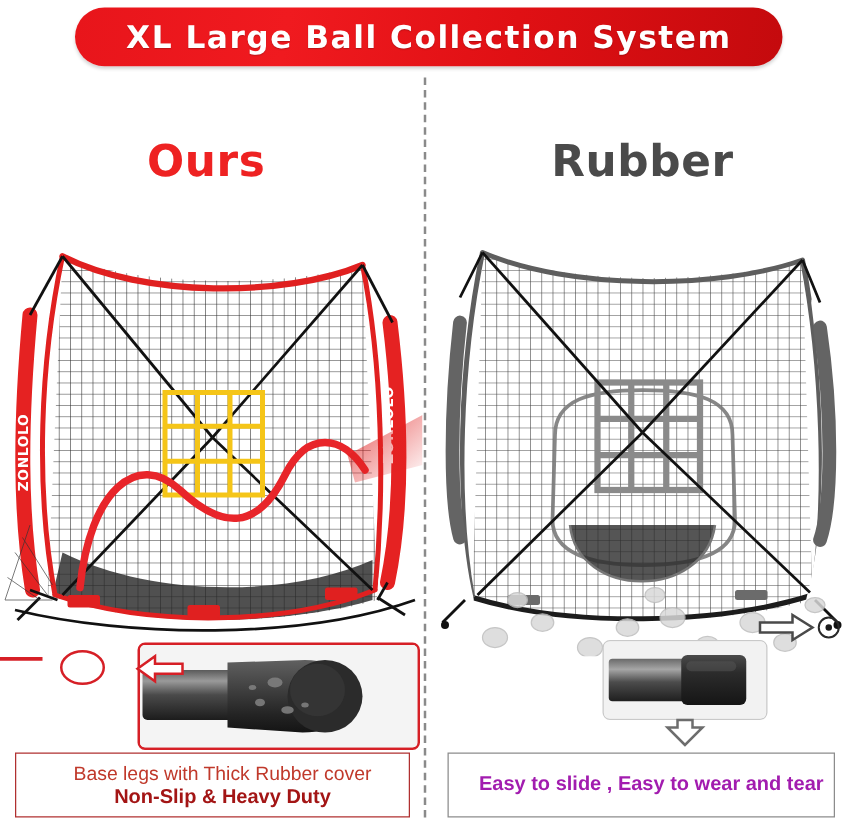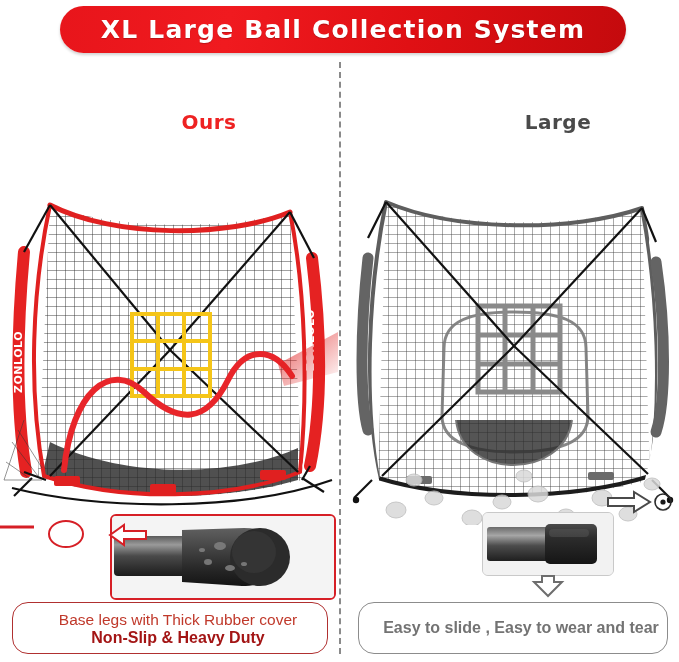--- a/index.html
+++ b/index.html
@@ -50,25 +50,24 @@
     left: 339px;
     top: 62px;
     width: 0;
     height: 592px;
     border-left: 2px dashed #8a8a8a;
   }
 
   
   .col-heading {
     position: absolute;
-    font-size: 20px;
+    font-size: 35px;
     font-weight: bold;
     font-family: "DejaVu Sans", sans-serif;
     letter-spacing: 0.5px;
-    padding-left: 44px;
   }
   #heading-ours {
     left: 0; top: 110px; width: 330px;
     text-align: center;
     color: #ee2222;
   }
   #heading-others {
     left: 349px; top: 110px; width: 330px;
     text-align: center;
     color: #4a4a4a;
@@ -102,21 +101,21 @@
   
   #callouts {
     position: absolute;
     left: 0; top: 0; width: 679px; height: 662px;
     pointer-events: none;
   }
 
   
   .caption-box {
     position: absolute;
-    border-radius: 16px;
+    border-radius: 0;
     box-sizing: border-box;
     display: flex;
     flex-direction: column;
     align-items: center;
     justify-content: center;
     padding-left: 16px;
   }
   #caption-ours {
     left: 12px; top: 602px; width: 316px; height: 52px;
     border: 1.5px solid #b03030;
@@ -132,35 +131,35 @@
   }
   .caption-line2 {
     font-size: 16px;
     font-weight: bold;
     line-height: 18px;
     white-space: nowrap;
   }
   #caption-ours .caption-line1 { color: #c0392b; }
   #caption-ours .caption-line2 { color: #a31515; }
   #caption-others .caption-line1 { color: #6d6d6d; }
-  #caption-others .caption-line2 { color: #737373; }
+  #caption-others .caption-line2 { color: #a21caf; }
 </style>
 </head>
 <body>
 
 <div id="page">
 
   <div id="title-banner">
     <span id="title-text">XL Large Ball Collection System</span>
   </div>
 
   <div id="divider"></div>
 
   <div class="col-heading" id="heading-ours">Ours</div>
-  <div class="col-heading" id="heading-others">Large</div>
+  <div class="col-heading" id="heading-others">Rubber</div>
 
   <div class="net-stage" id="net-ours">
     <svg viewBox="0 0 336 345" xmlns="http://www.w3.org/2000/svg">
       <defs>
         <pattern id="meshRed" width="9" height="9" patternUnits="userSpaceOnUse">
           <path d="M0 0 H9 M0 0 V9" stroke="#202020" stroke-width="0.9" fill="none"></path>
         </pattern>
         <clipPath id="netClipL">
           <path d="M48,25 C110,50 226,50 288,32 L300,300 C220,322 108,322 36,296 Z"></path>
         </clipPath>

